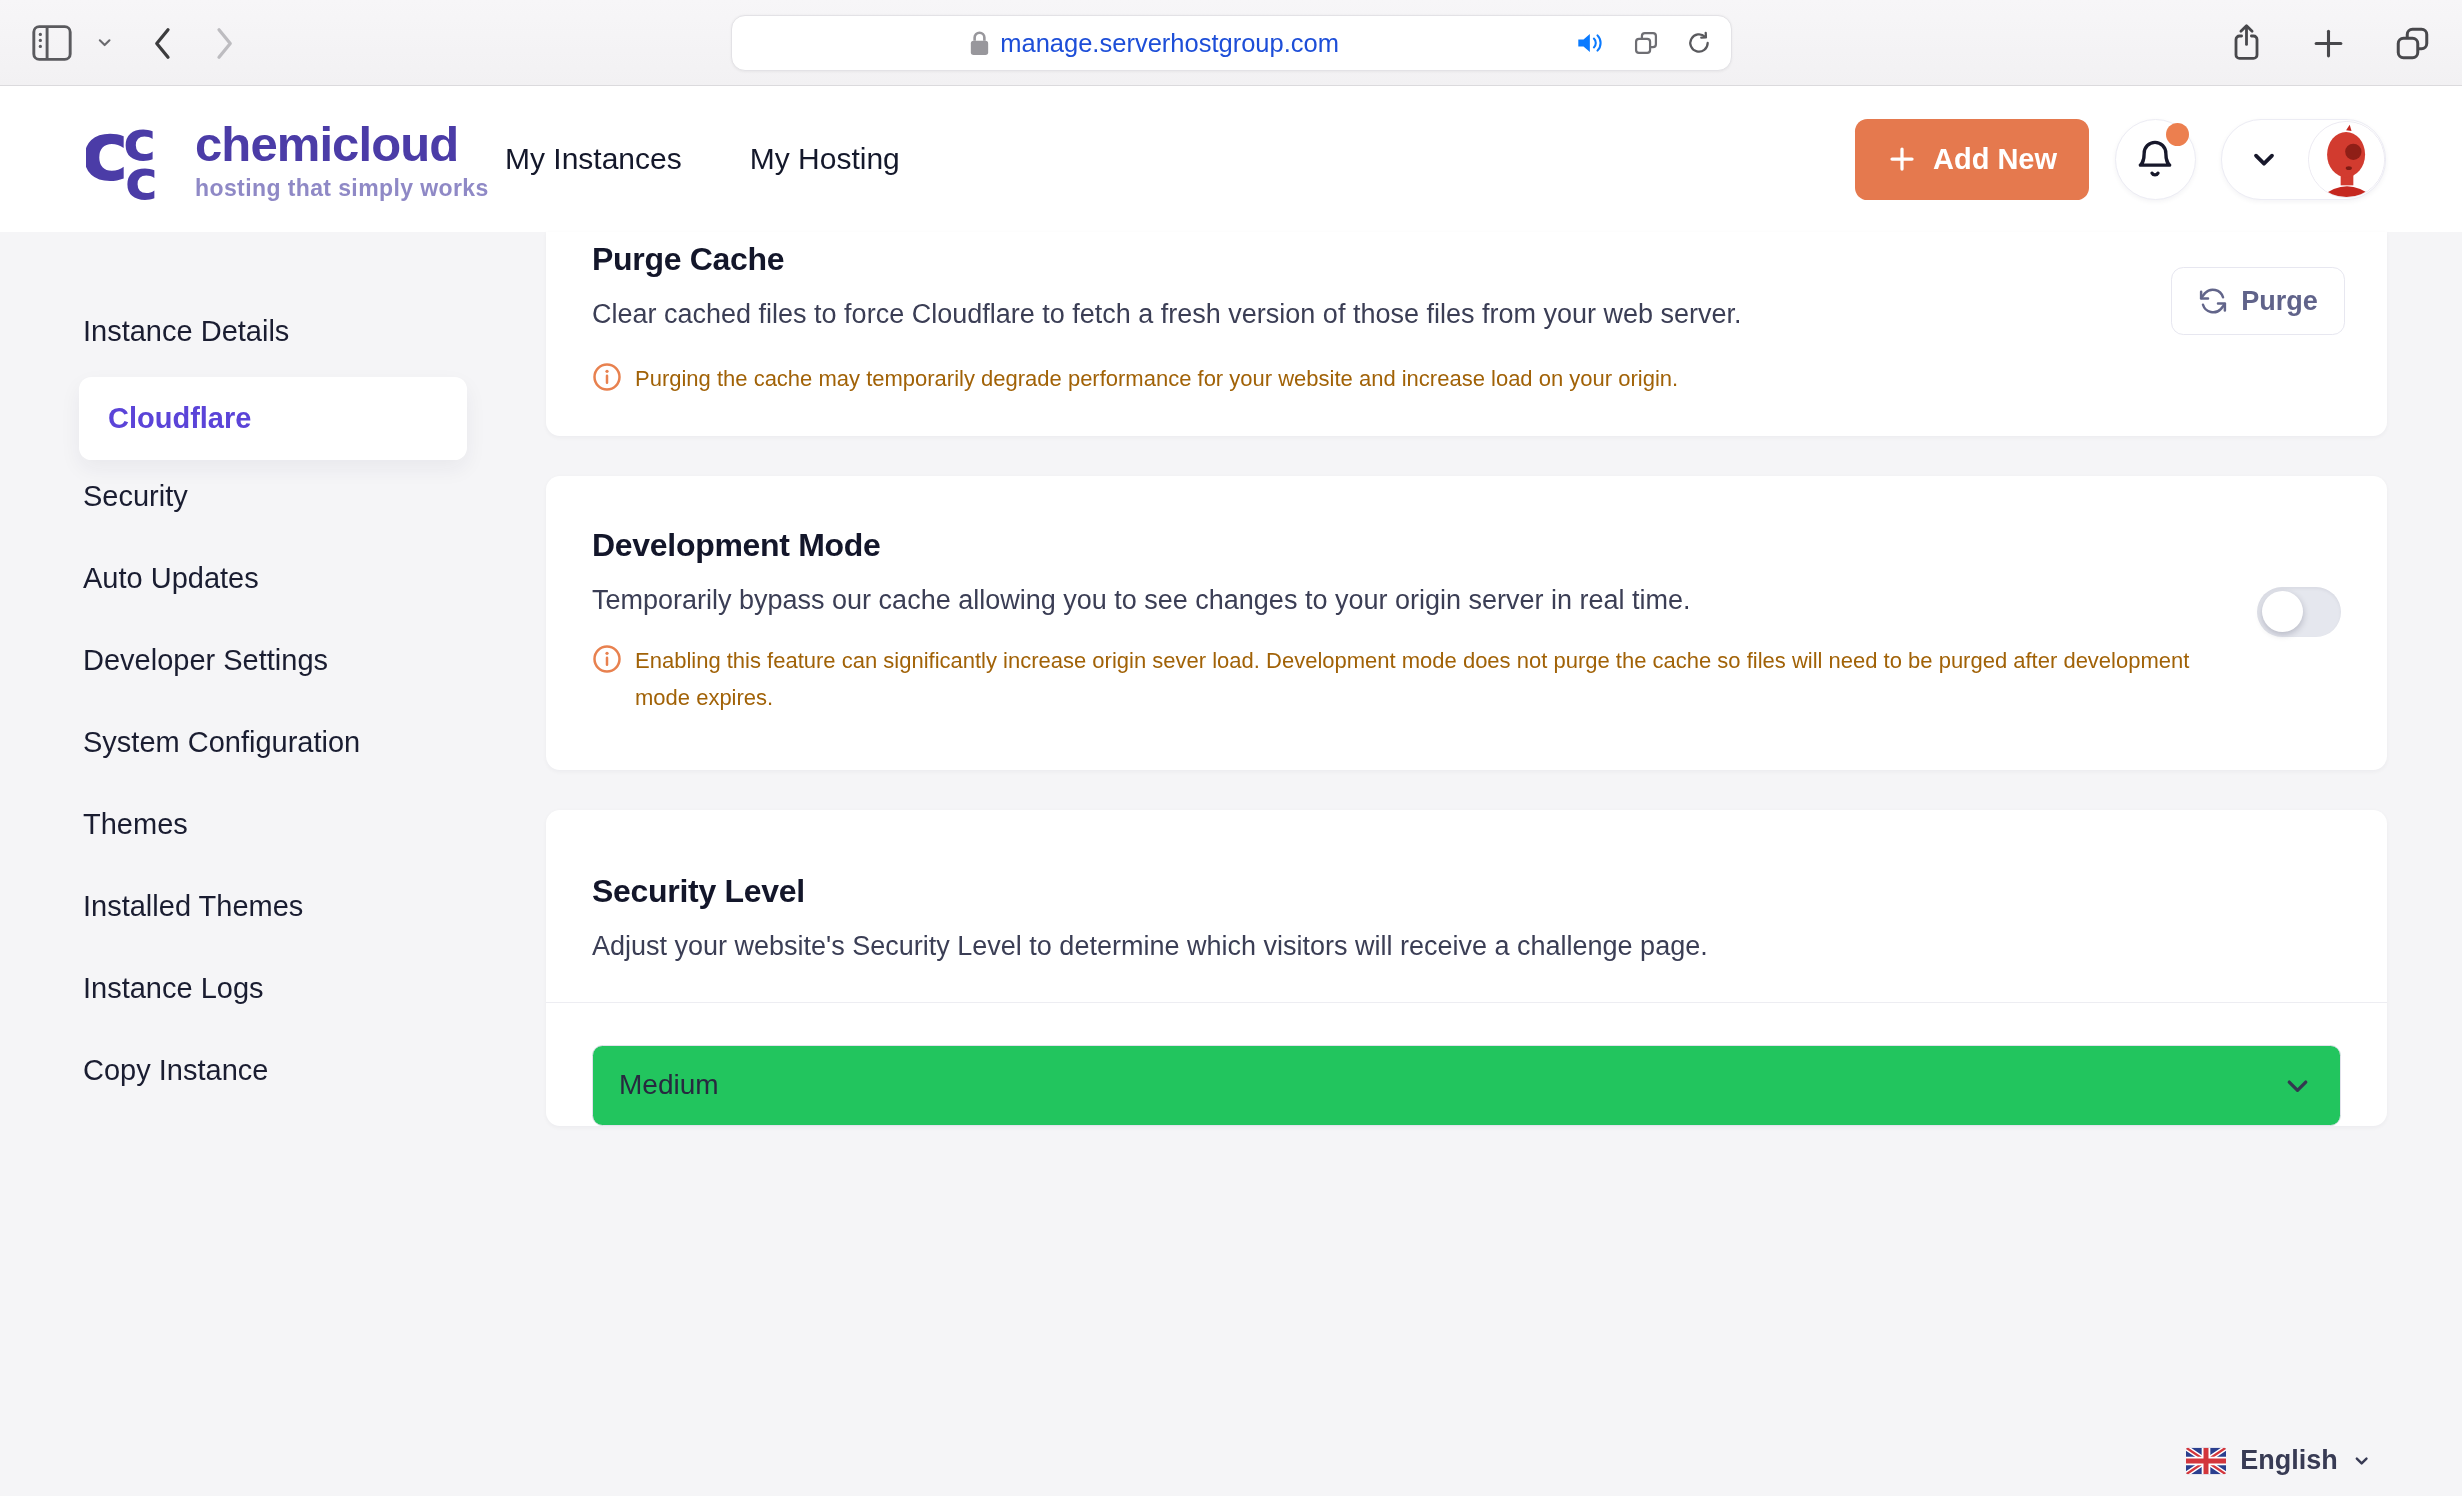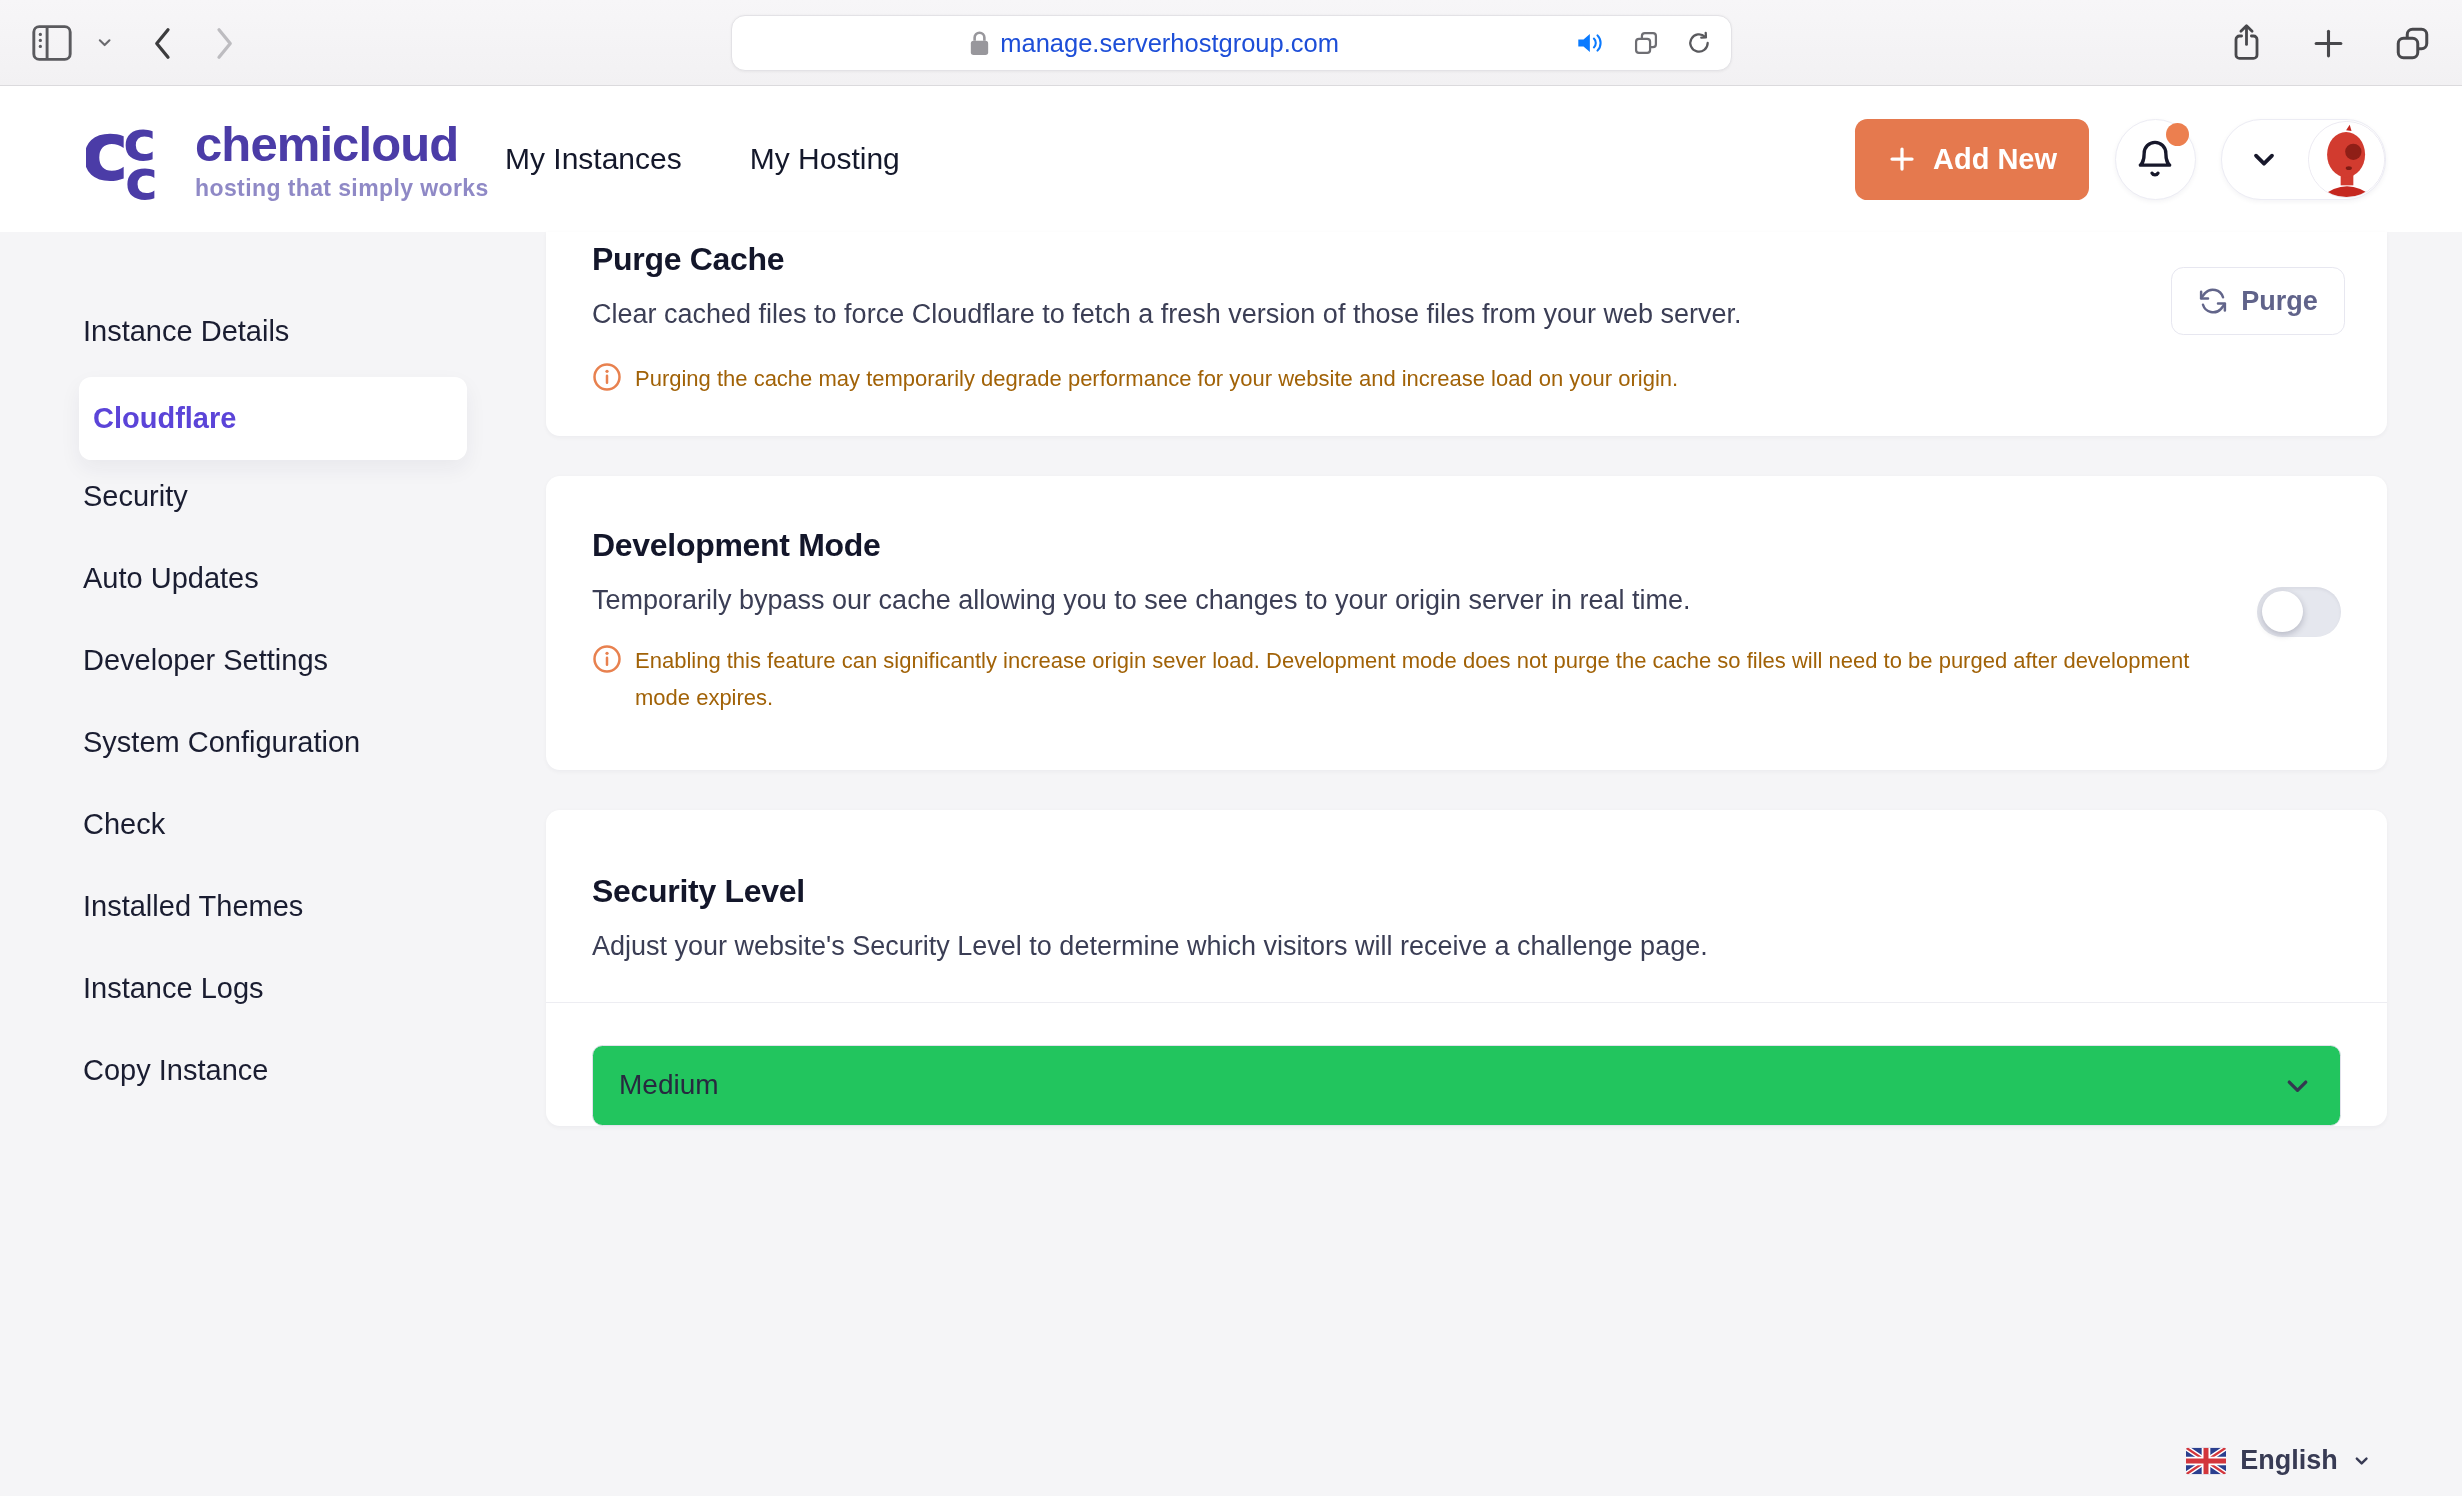--- a/index.html
+++ b/index.html
@@ -29,21 +29,21 @@
   .bell-btn { position:relative; width:81px; height:81px; border-radius:50%; background:#fff; border:0.9px solid #ececf4; box-shadow:0 1.8px 5.3px rgba(20,20,50,.05); display:flex; align-items:center; justify-content:center; cursor:pointer; }
   .bell-dot { position:absolute; top:3.5px; right:5.3px; width:23px; height:23px; border-radius:50%; background:#ec7f4f; }
   .avatar-pill { width:165px; height:81px; border-radius:40px; background:#fff; border:0.9px solid #ececf4; box-shadow:0 1.8px 5.3px rgba(20,20,50,.05); display:flex; align-items:center; justify-content:space-between; padding-left:26px; cursor:pointer; }
   .avatar { width:77px; height:77px; border-radius:50%; overflow:hidden; border:0.9px solid #eceaf2; background:#fff; }
 
   
   .page { position:relative; height:1265px; background:#f5f5f7; }
 
   .sidebar { position:absolute; left:0; top:0; width:492px; padding-top:58px; }
   .side-item { height:82px; display:flex; align-items:center; padding-left:83px; font-size:29px; font-weight:500; color:#1a1d31; cursor:pointer; }
-  .side-card { margin:5.3px 0 0 79px; width:388px; height:83px; background:#fff; border-radius:12.3px; box-shadow:0 8.8px 21px rgba(30,30,60,.06); display:flex; align-items:center; padding-left:14px; cursor:pointer; }
+  .side-card { margin:5.3px 0 0 79px; width:388px; height:83px; background:#fff; border-radius:12.3px; box-shadow:0 8.8px 21px rgba(30,30,60,.06); display:flex; align-items:center; padding-left:29px; cursor:pointer; }
   .side-card + .side-item { margin-top:-5.3px; }
   .side-card .active-label { font-size:29px; font-weight:700; color:#5b44d8; }
 
   .content { position:absolute; left:546px; top:0; width:1841px; }
   .card { position:relative; background:#fff; border-radius:14px; box-shadow:0 1.8px 4.4px rgba(24,26,48,.04); margin-bottom:40px; }
   .card.cut-top { border-radius:0 0 14px 14px; }
   .card-title { font-size:32px; font-weight:700; color:#13162a; letter-spacing:-0.3px; }
   .card-desc { font-size:27px; color:#3b3e55; margin-top:21px; }
   .info-row { display:flex; align-items:flex-start; gap:13px; margin-top:26px; }
   .info-text { font-size:22px; color:#a16207; line-height:37px; max-width:1581px; }
@@ -237,21 +237,21 @@
       <div class="side-item">
           <span>Auto Updates</span>
         </div>
       <div class="side-item">
           <span>Developer Settings</span>
         </div>
       <div class="side-item">
           <span>System Configuration</span>
         </div>
       <div class="side-item">
-          <span>Check</span>
+          <span>Themes</span>
         </div>
       <div class="side-item">
           <span>Installed Themes</span>
         </div>
       <div class="side-item">
           <span>Instance Logs</span>
         </div>
       <div class="side-item">
           <span>Copy Instance</span>
         </div>

